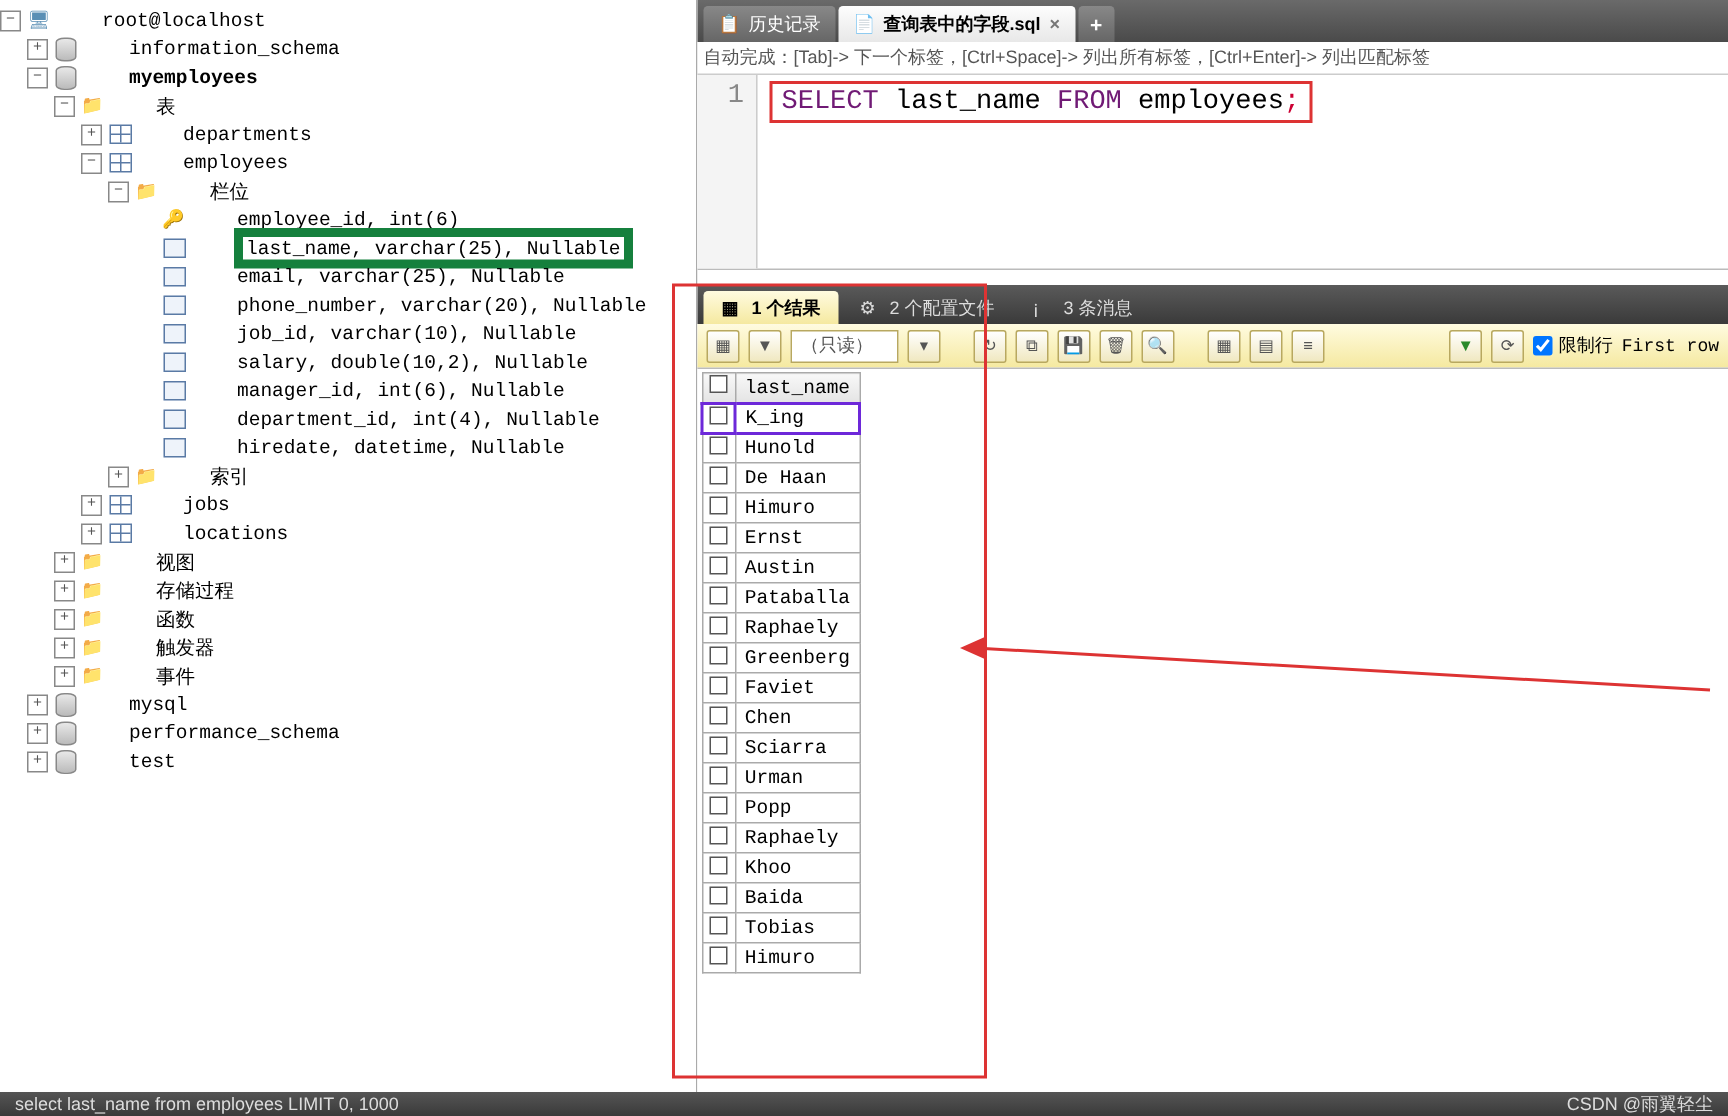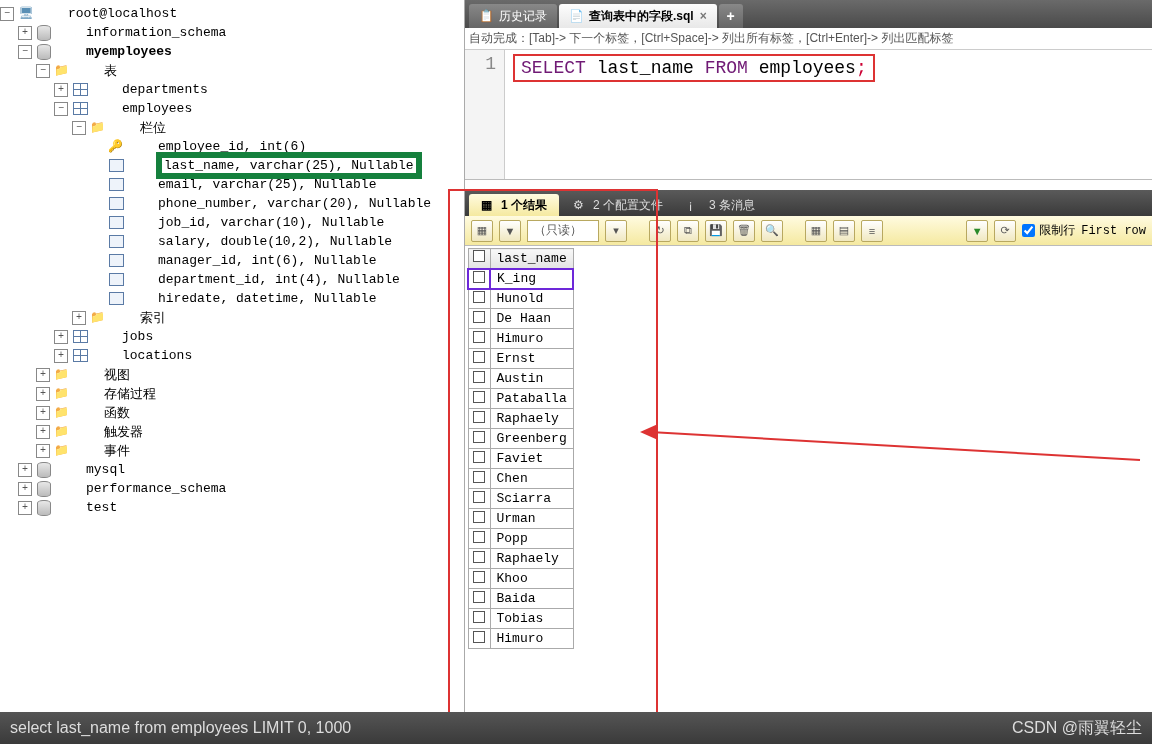--- a/index.html
+++ b/index.html
@@ -51,21 +51,21 @@
   .results-wrap { position:relative; flex:1; overflow:auto; background:#fff; }
   .grid { border-collapse:collapse; font-family:"Courier New",monospace; font-size:13px; margin:2px; }
   .grid th, .grid td { border:1px solid #aaa; padding:1px 6px; height:20px; background:#fff; text-align:left; }
   .grid th { background:linear-gradient(#f8f8f8,#e4e4e4); font-weight:normal; }
   .grid th.chkcol, .grid td.chkcol { width:22px; text-align:center; padding:0; }
   .chkbox { width:12px; height:12px; border:1px solid #555; display:inline-block; background:#fff; }
   .grid tr.sel td { border:2px solid #6d28d9; }
   
   .overlay-box { position:absolute; border:2px solid #d33; pointer-events:none; }
   .arrow-line { stroke:#d33; stroke-width:2; fill:none; }
-  .status { position:absolute; left:0; right:0; bottom:0; height:32px; background:linear-gradient(#555,#3a3a3a); color:#ddd; font-size:16px; display:flex; align-items:center; padding:0 10px; justify-content:space-between; }
+  .status { position:absolute; left:0; right:0; bottom:0; height:16px; background:linear-gradient(#555,#3a3a3a); color:#ddd; font-size:12px; display:flex; align-items:center; padding:0 10px; justify-content:space-between; }
 </style>
 </head>
 <body>
 
 <div class="container">
 
   <div class="left-pane">
     <div class="tree-row">
         <span class="expander">−</span>
         <span class="icon server">🖥</span>

